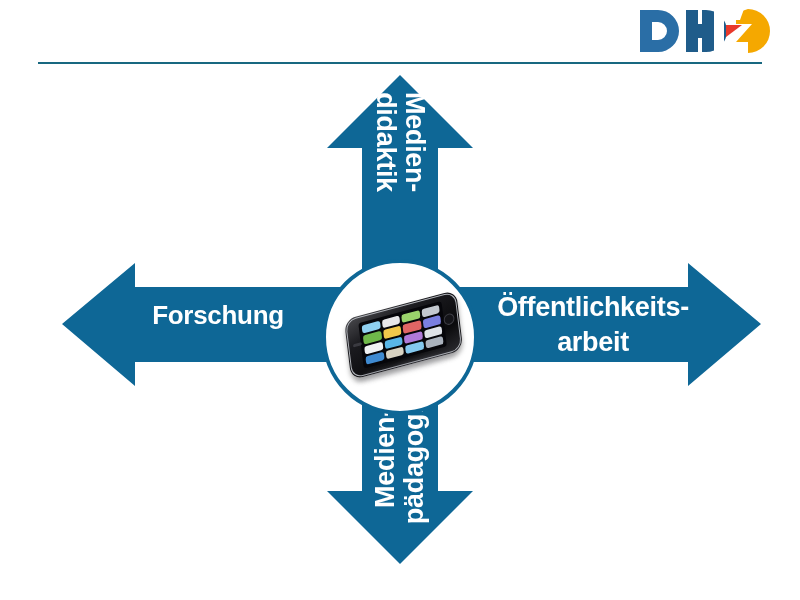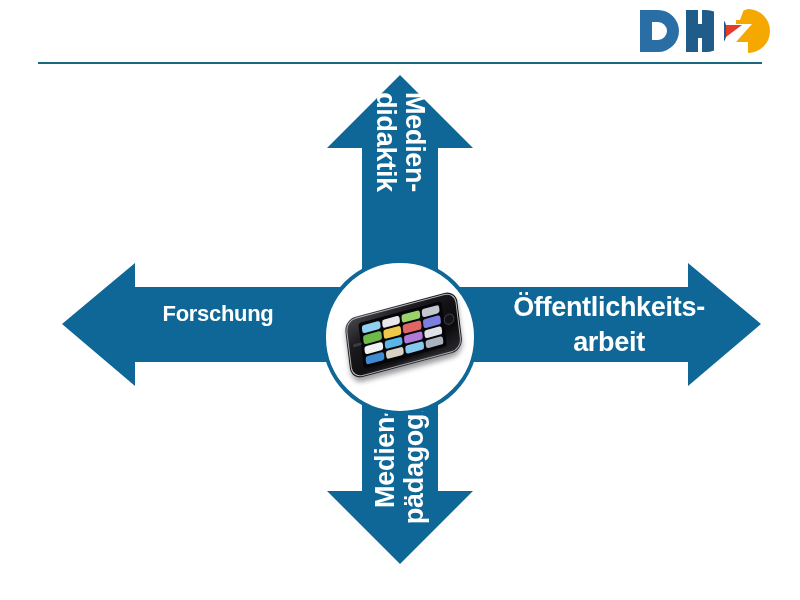--- a/index.html
+++ b/index.html
@@ -65,27 +65,27 @@
     text-align: center;
     white-space: pre;
     user-select: none;
   }
 
   
   #label-left {
     left: 118px;
     top: 302px;
     width: 200px;
-    font-size: 22px;
+    font-size: 26px;
     text-align: center;
   }
 
   
   #label-right {
-    left: 492px;
+    left: 476px;
     top: 290px;
     width: 234px;
     font-size: 27px;
     line-height: 1.28;
   }
 
   
   #label-top {
     left: 288px;
     top: 104px;

